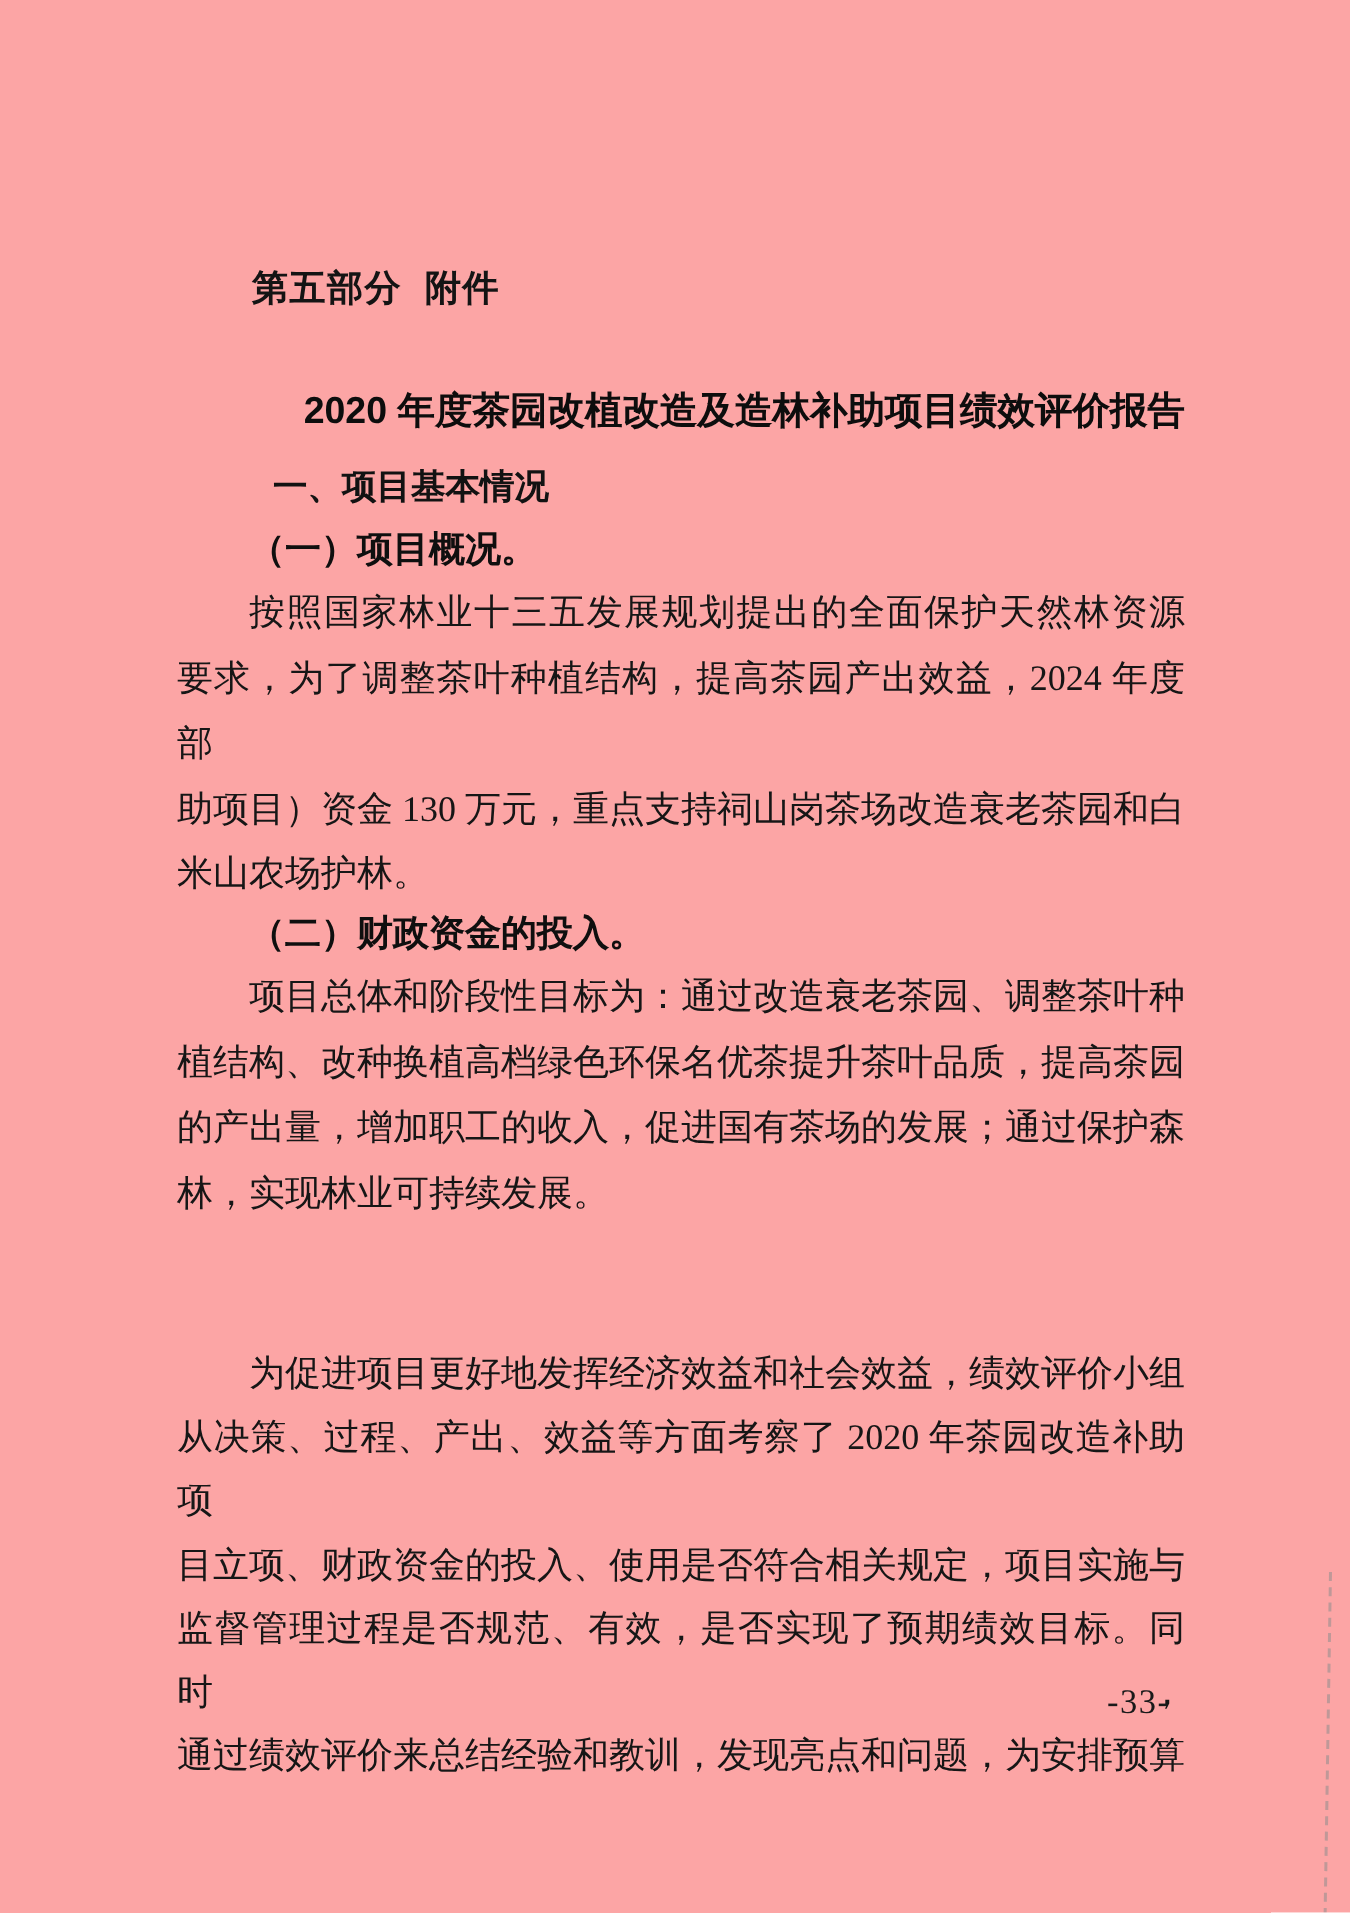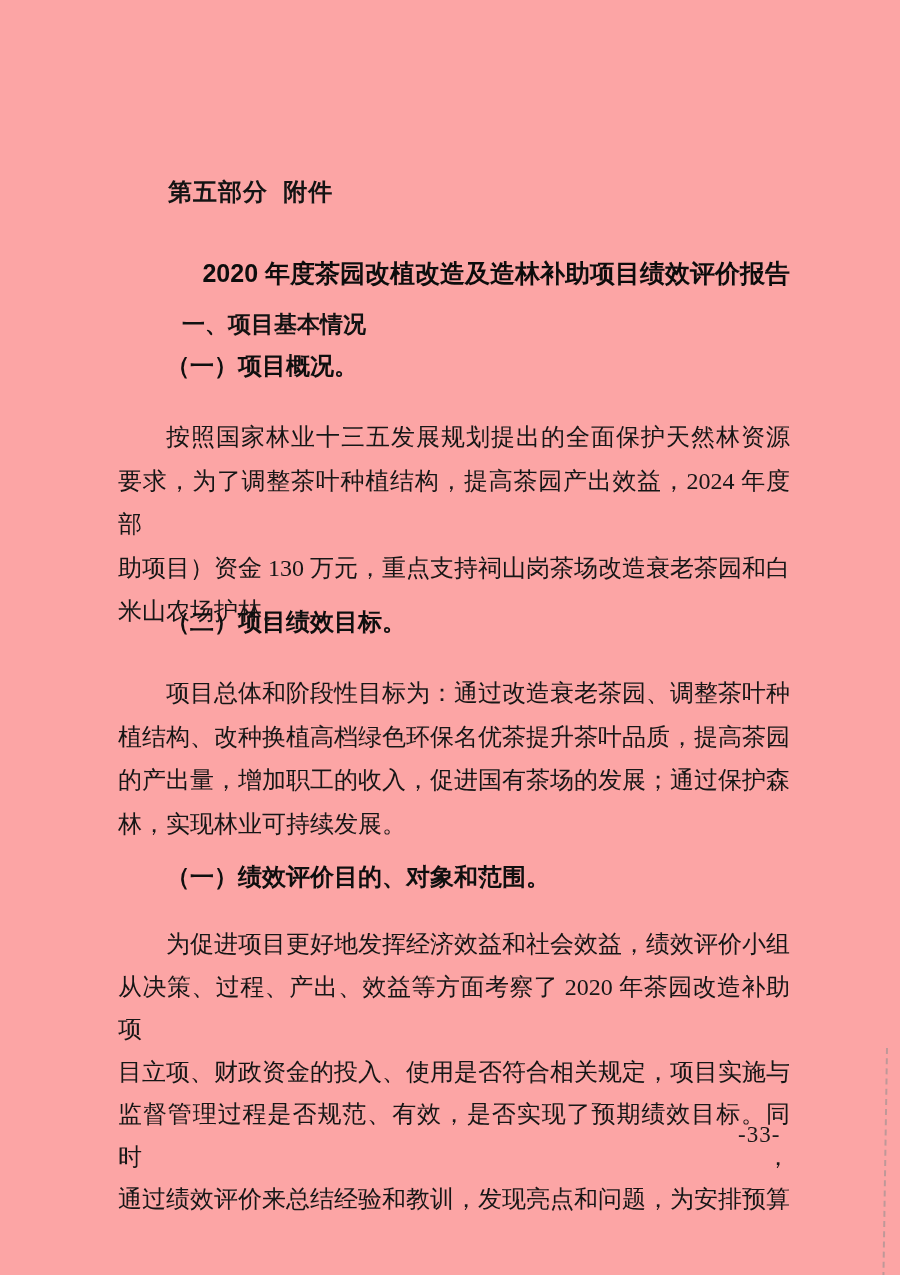--- a/index.html
+++ b/index.html
@@ -63,21 +63,20 @@
   .h2-goals    { top: 606px; }
   .h2-purpose  { top: 861px; }
 
   .para {
     left: 118px;
     width: 672px;
     font-size: 24px;
     line-height: 43.5px;
     color: #161616;
     font-family: "Liberation Serif", serif;
-    margin-top: 28px;
   }
   .para-overview { top: 388px; }
   .para-goals    { top: 644px; }
   .para-eval     { top: 895px; line-height: 42.5px; }
 
   .para .line {
     text-align: justify;
     text-align-last: justify;
   }
   .para .line.indent { text-indent: 2em; }
@@ -115,31 +114,30 @@
 
   <div class="abs h2 h2-overview">（一）项目概况。</div>
 
   <div class="abs para para-overview">
       <div class="line indent">按照国家林业十三五发展规划提出的全面保护天然林资源</div>
       <div class="line">要求，为了调整茶叶种植结构，提高茶园产出效益，2024 年度部</div>
       <div class="line">助项目）资金 130 万元，重点支持祠山岗茶场改造衰老茶园和白</div>
       <div class="line no-stretch">米山农场护林。</div>
     </div>
 
-  <div class="abs h2 h2-goals">（二）项目绩效目标。</div>
+  <div class="abs h2 h2-goals">（二）财政资金的投入。</div>
 
   <div class="abs para para-goals">
       <div class="line indent">项目总体和阶段性目标为：通过改造衰老茶园、调整茶叶种</div>
       <div class="line">植结构、改种换植高档绿色环保名优茶提升茶叶品质，提高茶园</div>
       <div class="line">的产出量，增加职工的收入，促进国有茶场的发展；通过保护森</div>
       <div class="line no-stretch">林，实现林业可持续发展。</div>
     </div>
 
 
-  <div class="abs h2 h2-purpose">（一）绩效评价目的、对象和范围。</div>
 
   <div class="abs para para-eval">
       <div class="line indent">为促进项目更好地发挥经济效益和社会效益，绩效评价小组</div>
       <div class="line">从决策、过程、产出、效益等方面考察了 2020 年茶园改造补助项</div>
       <div class="line">目立项、财政资金的投入、使用是否符合相关规定，项目实施与</div>
       <div class="line">监督管理过程是否规范、有效，是否实现了预期绩效目标。同时，</div>
       <div class="line">通过绩效评价来总结经验和教训，发现亮点和问题，为安排预算</div>
     </div>
 
   <div class="abs page-number">-33-</div>

